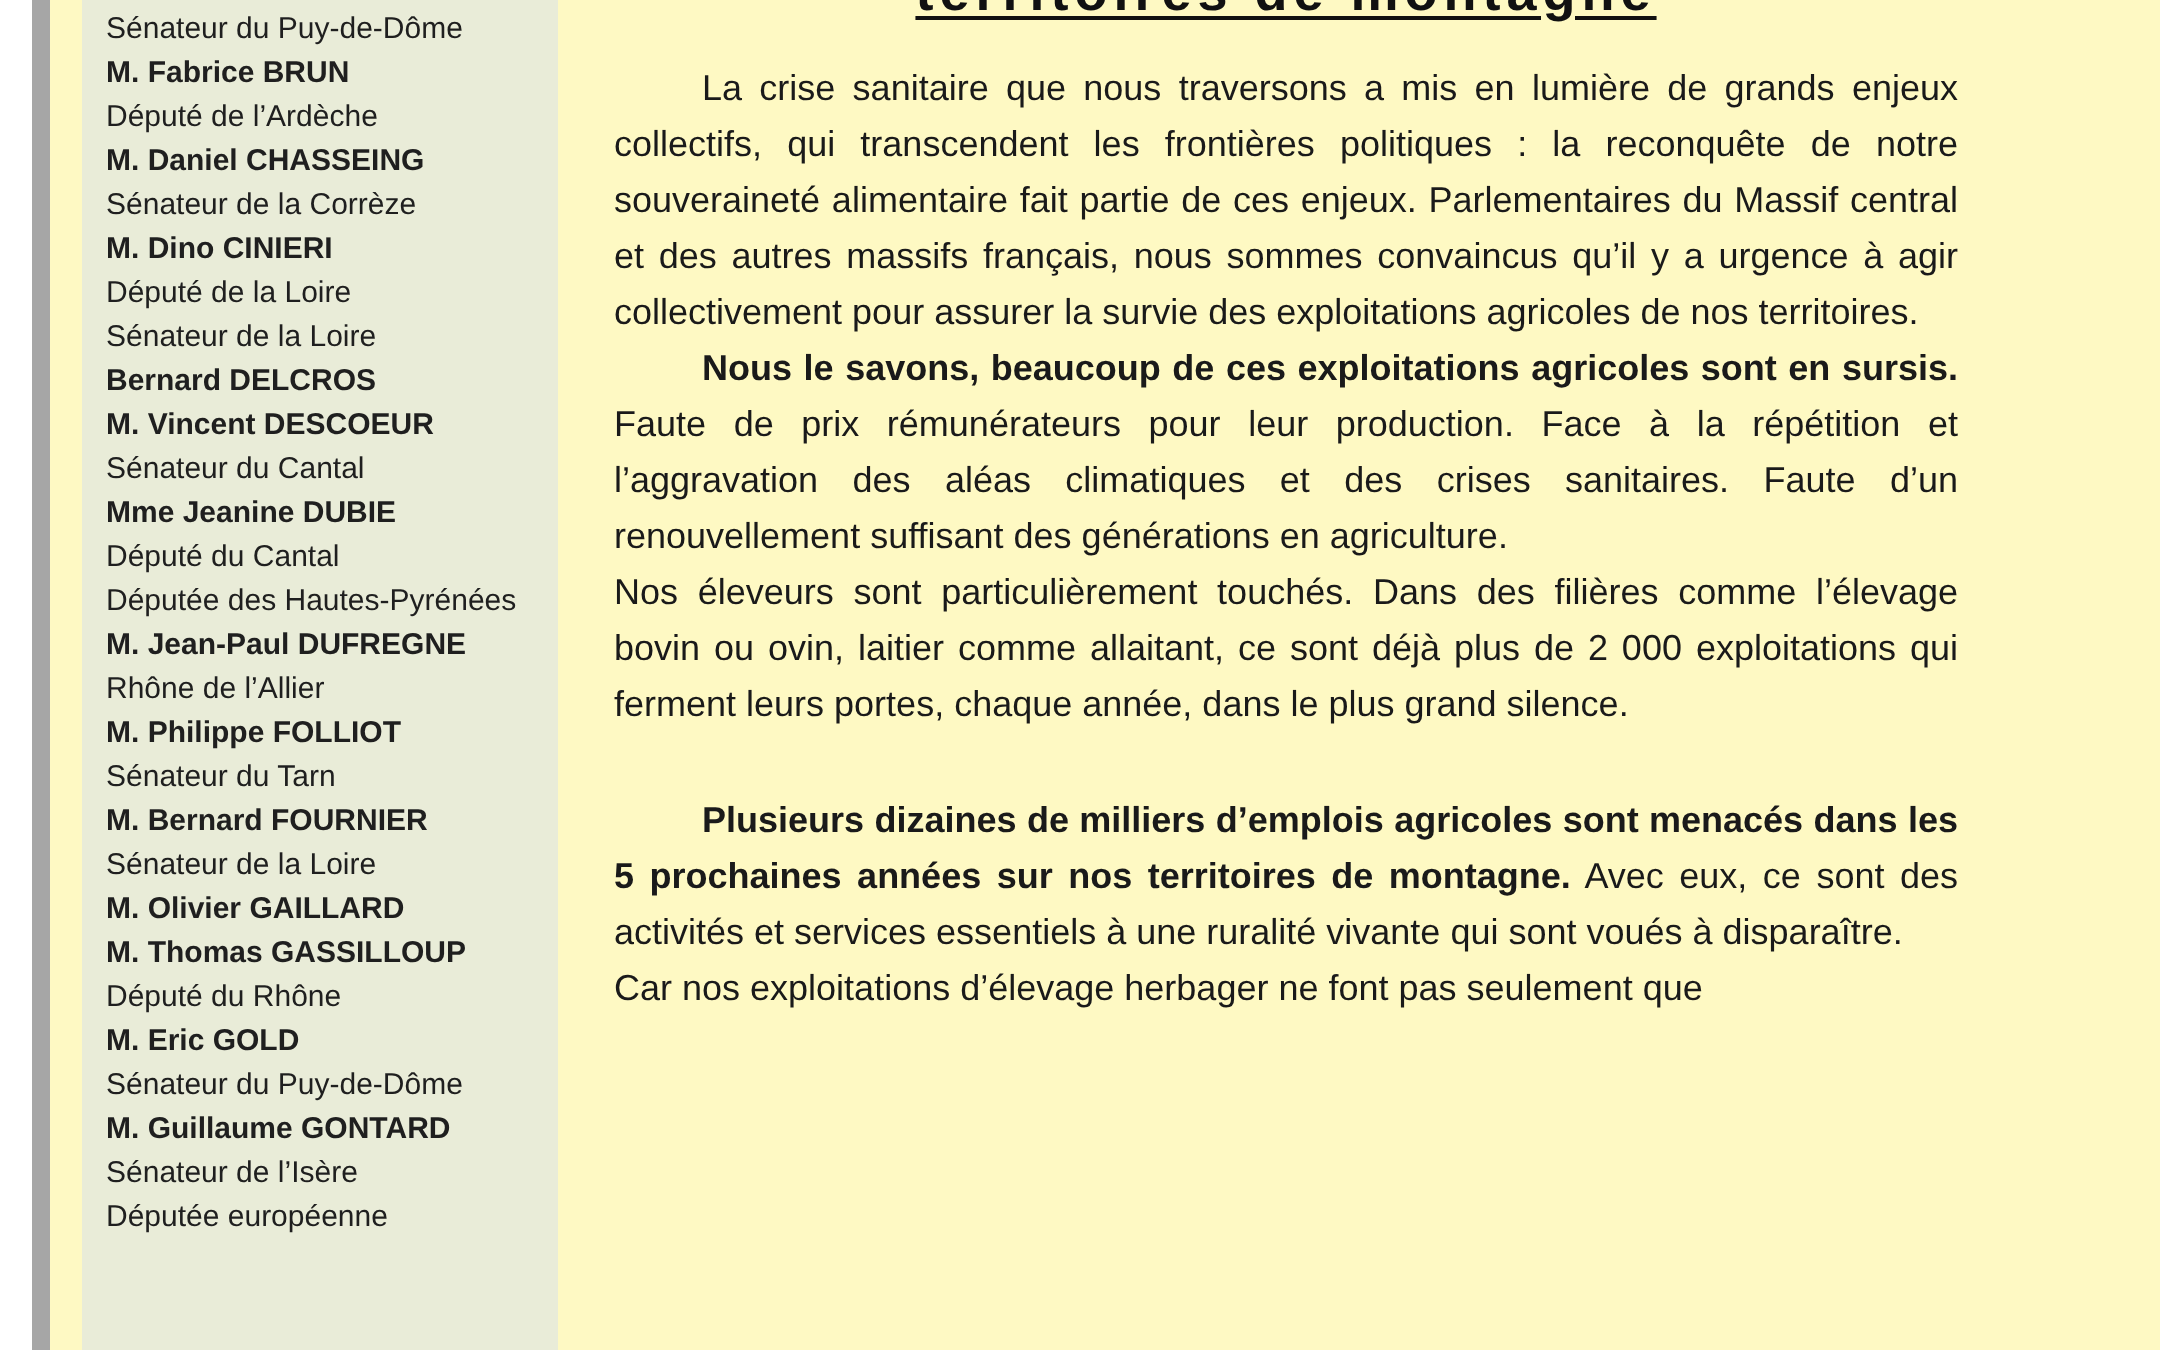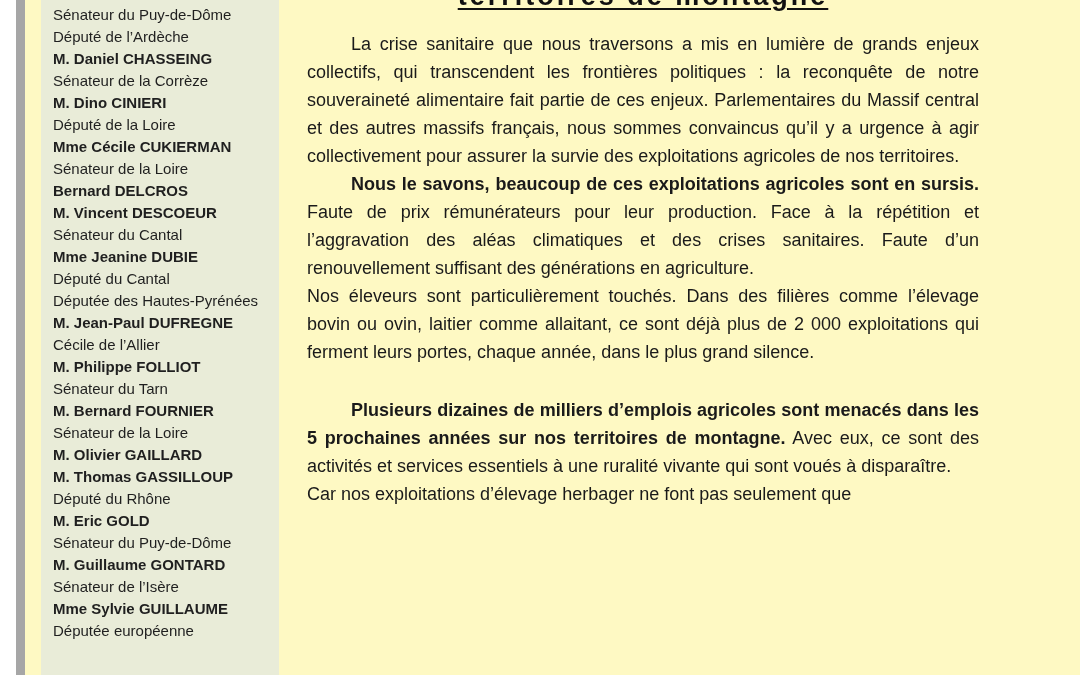--- a/index.html
+++ b/index.html
@@ -76,47 +76,46 @@
 </head>
 <body>
 
 <div class="page">
 
   <div class="edge-bar"></div>
 
   <div class="signatories-panel">
     <div>
         <div class="entry role">Sénateur du Puy-de-Dôme</div>
+        <div class="entry name">M. Fabrice BRUN</div>
         <div class="entry role">Député de l’Ardèche</div>
         <div class="entry name">M. Daniel CHASSEING</div>
         <div class="entry role">Sénateur de la Corrèze</div>
         <div class="entry name">M. Dino CINIERI</div>
         <div class="entry role">Député de la Loire</div>
-        <div class="entry name">Mme Cécile CUKIERMAN</div>
         <div class="entry role">Sénateur de la Loire</div>
         <div class="entry name">Bernard DELCROS</div>
         <div class="entry name">M. Vincent DESCOEUR</div>
         <div class="entry role">Sénateur du Cantal</div>
         <div class="entry name">Mme Jeanine DUBIE</div>
         <div class="entry role">Député du Cantal</div>
         <div class="entry role">Députée des Hautes-Pyrénées</div>
         <div class="entry name">M. Jean-Paul DUFREGNE</div>
-        <div class="entry role">Cécile de l’Allier</div>
+        <div class="entry role">Rhône de l’Allier</div>
         <div class="entry name">M. Philippe FOLLIOT</div>
         <div class="entry role">Sénateur du Tarn</div>
         <div class="entry name">M. Bernard FOURNIER</div>
         <div class="entry role">Sénateur de la Loire</div>
         <div class="entry name">M. Olivier GAILLARD</div>
         <div class="entry name">M. Thomas GASSILLOUP</div>
         <div class="entry role">Député du Rhône</div>
         <div class="entry name">M. Eric GOLD</div>
         <div class="entry role">Sénateur du Puy-de-Dôme</div>
         <div class="entry name">M. Guillaume GONTARD</div>
         <div class="entry role">Sénateur de l’Isère</div>
-        <div class="entry name">Mme Sylvie GUILLAUME</div>
         <div class="entry role">Députée européenne</div>
       </div>
   </div>
 
   <div class="article">
     <div class="article-title">territoires de montagne</div>
 
     <p class="indent first">La crise sanitaire que nous traversons a mis en lumière de grands enjeux collectifs, qui transcendent les frontières politiques : la reconquête de notre souveraineté alimentaire fait partie de ces enjeux. Parlementaires du Massif central et des autres massifs français, nous sommes convaincus qu’il y a urgence à agir collectivement pour assurer la survie des exploitations agricoles de nos territoires.</p>
 
     <p class="indent"><span class="lead-bold">Nous le savons, beaucoup de ces exploitations agricoles sont en sursis.</span><span> Faute de prix rémunérateurs pour leur production. Face à la répétition et l’aggravation des aléas climatiques et des crises sanitaires. Faute d’un renouvellement suffisant des générations en agriculture.</span></p>

